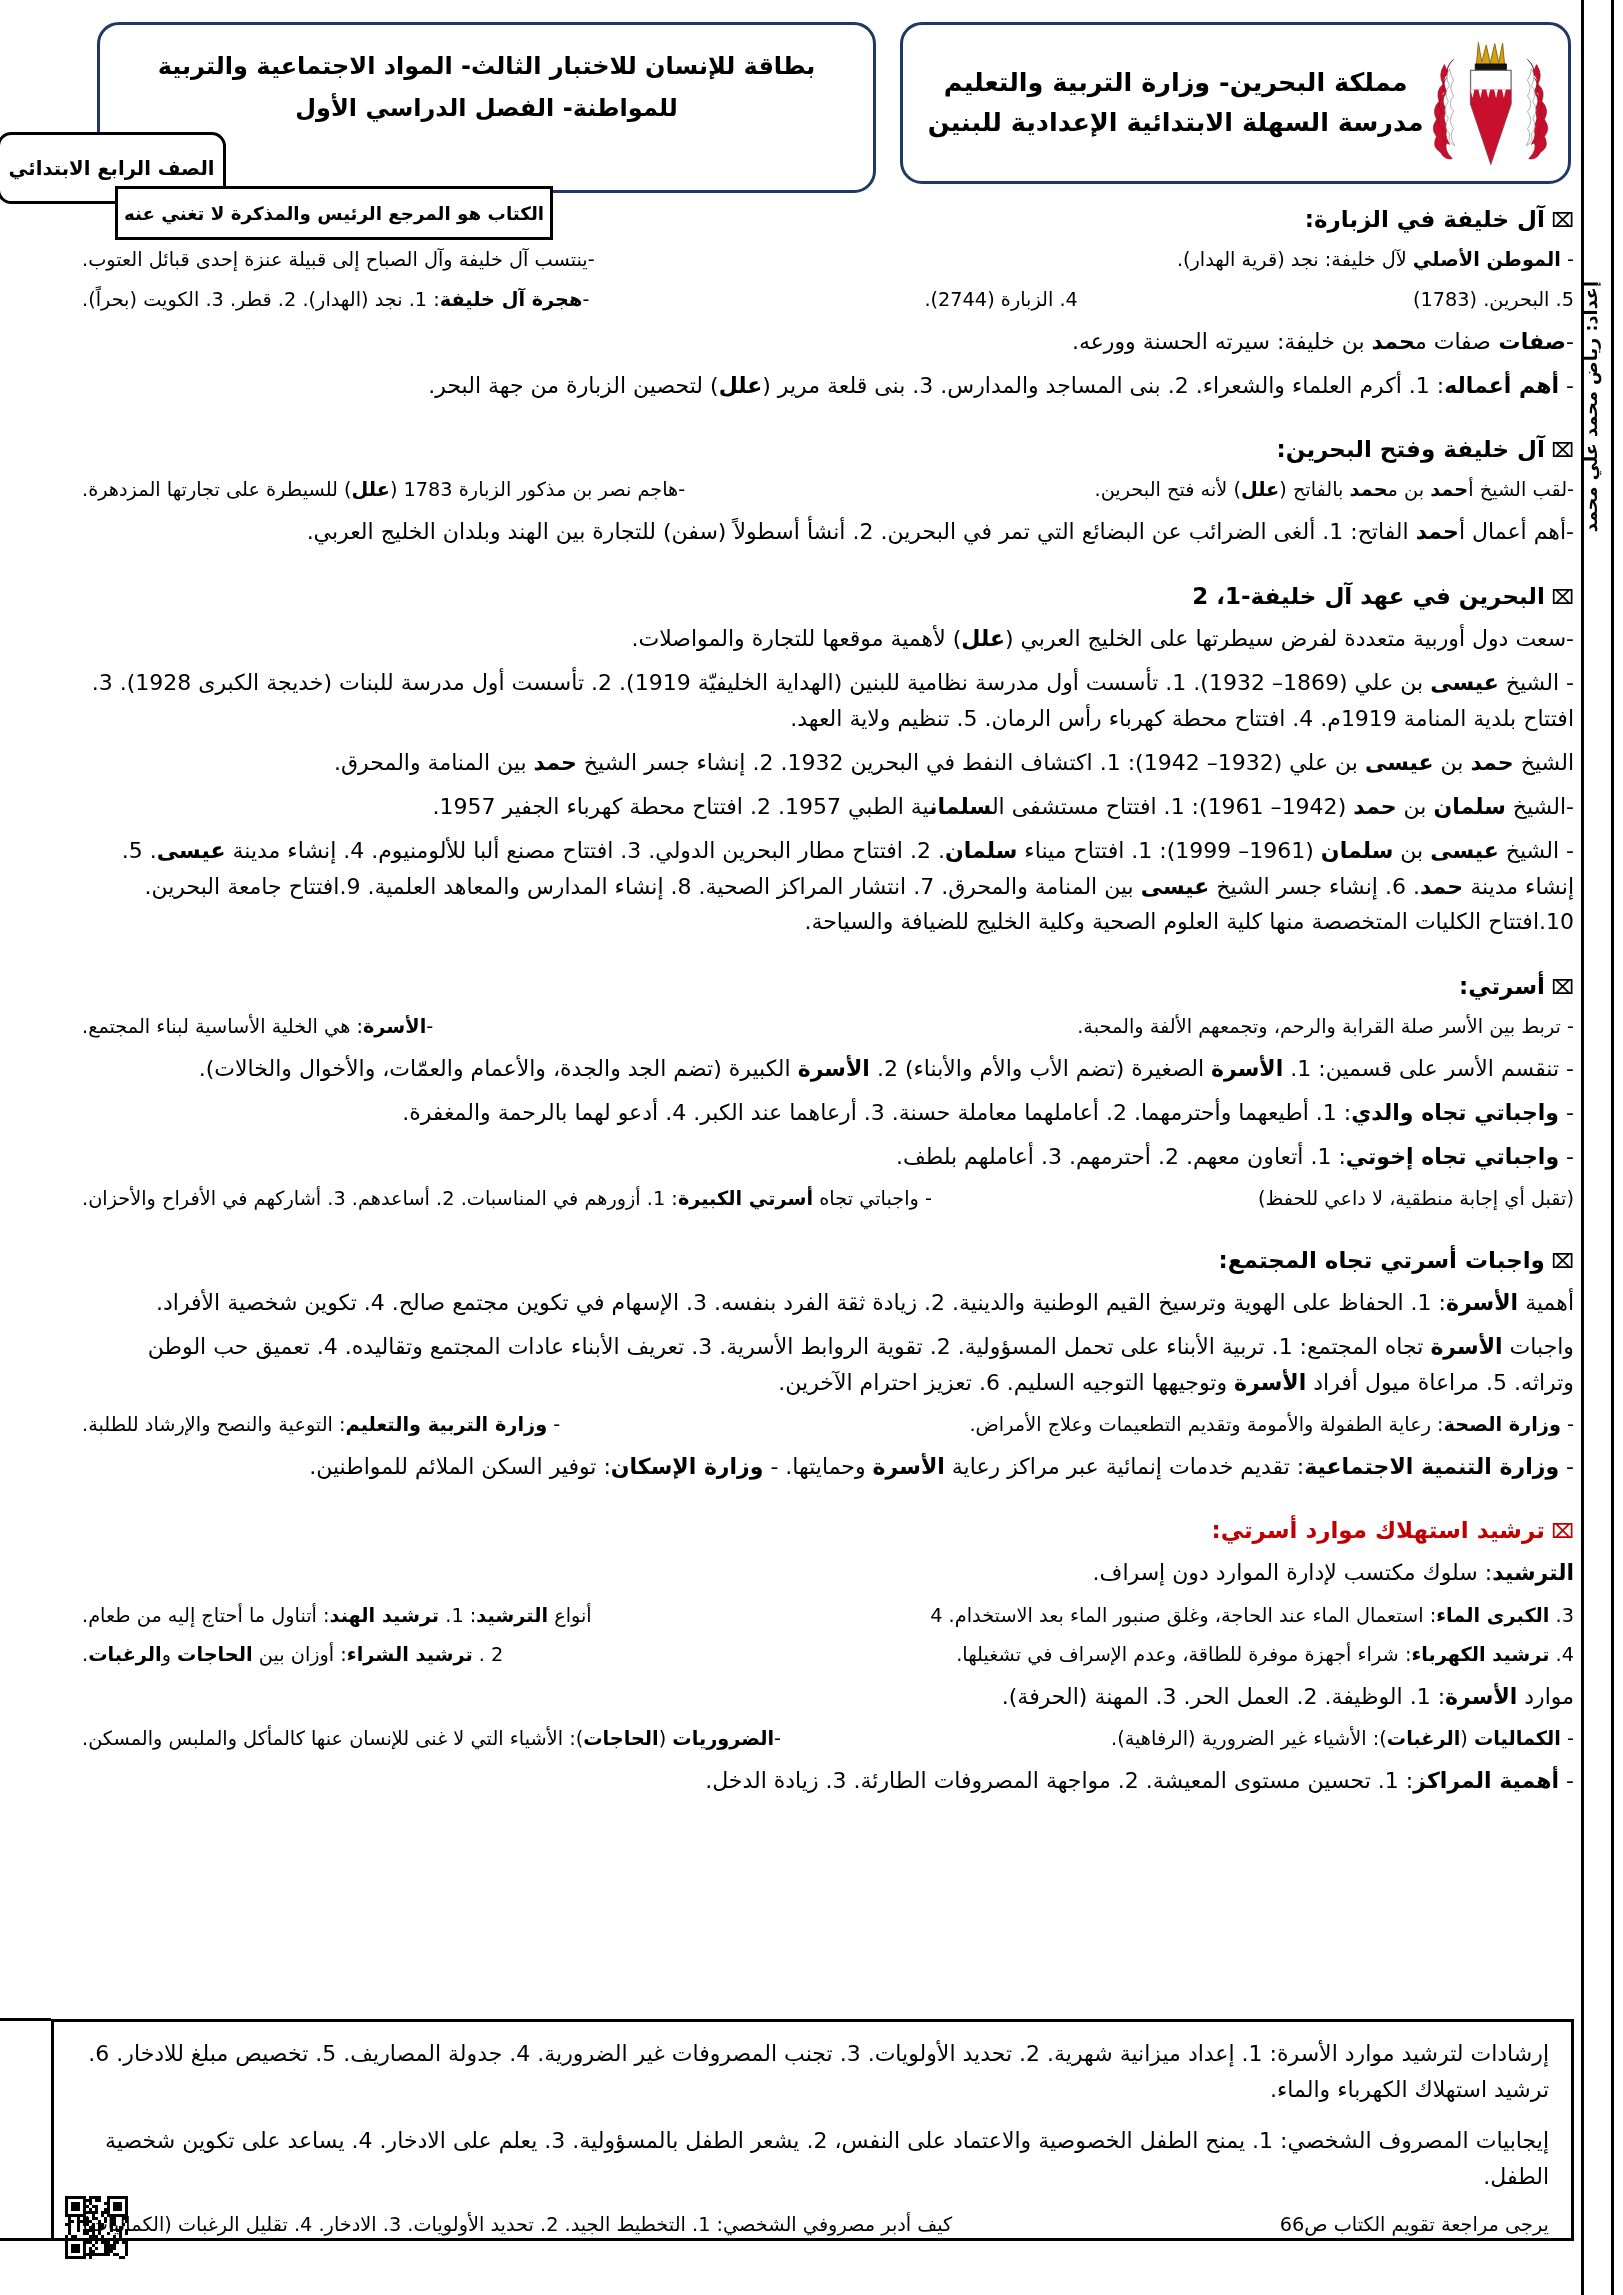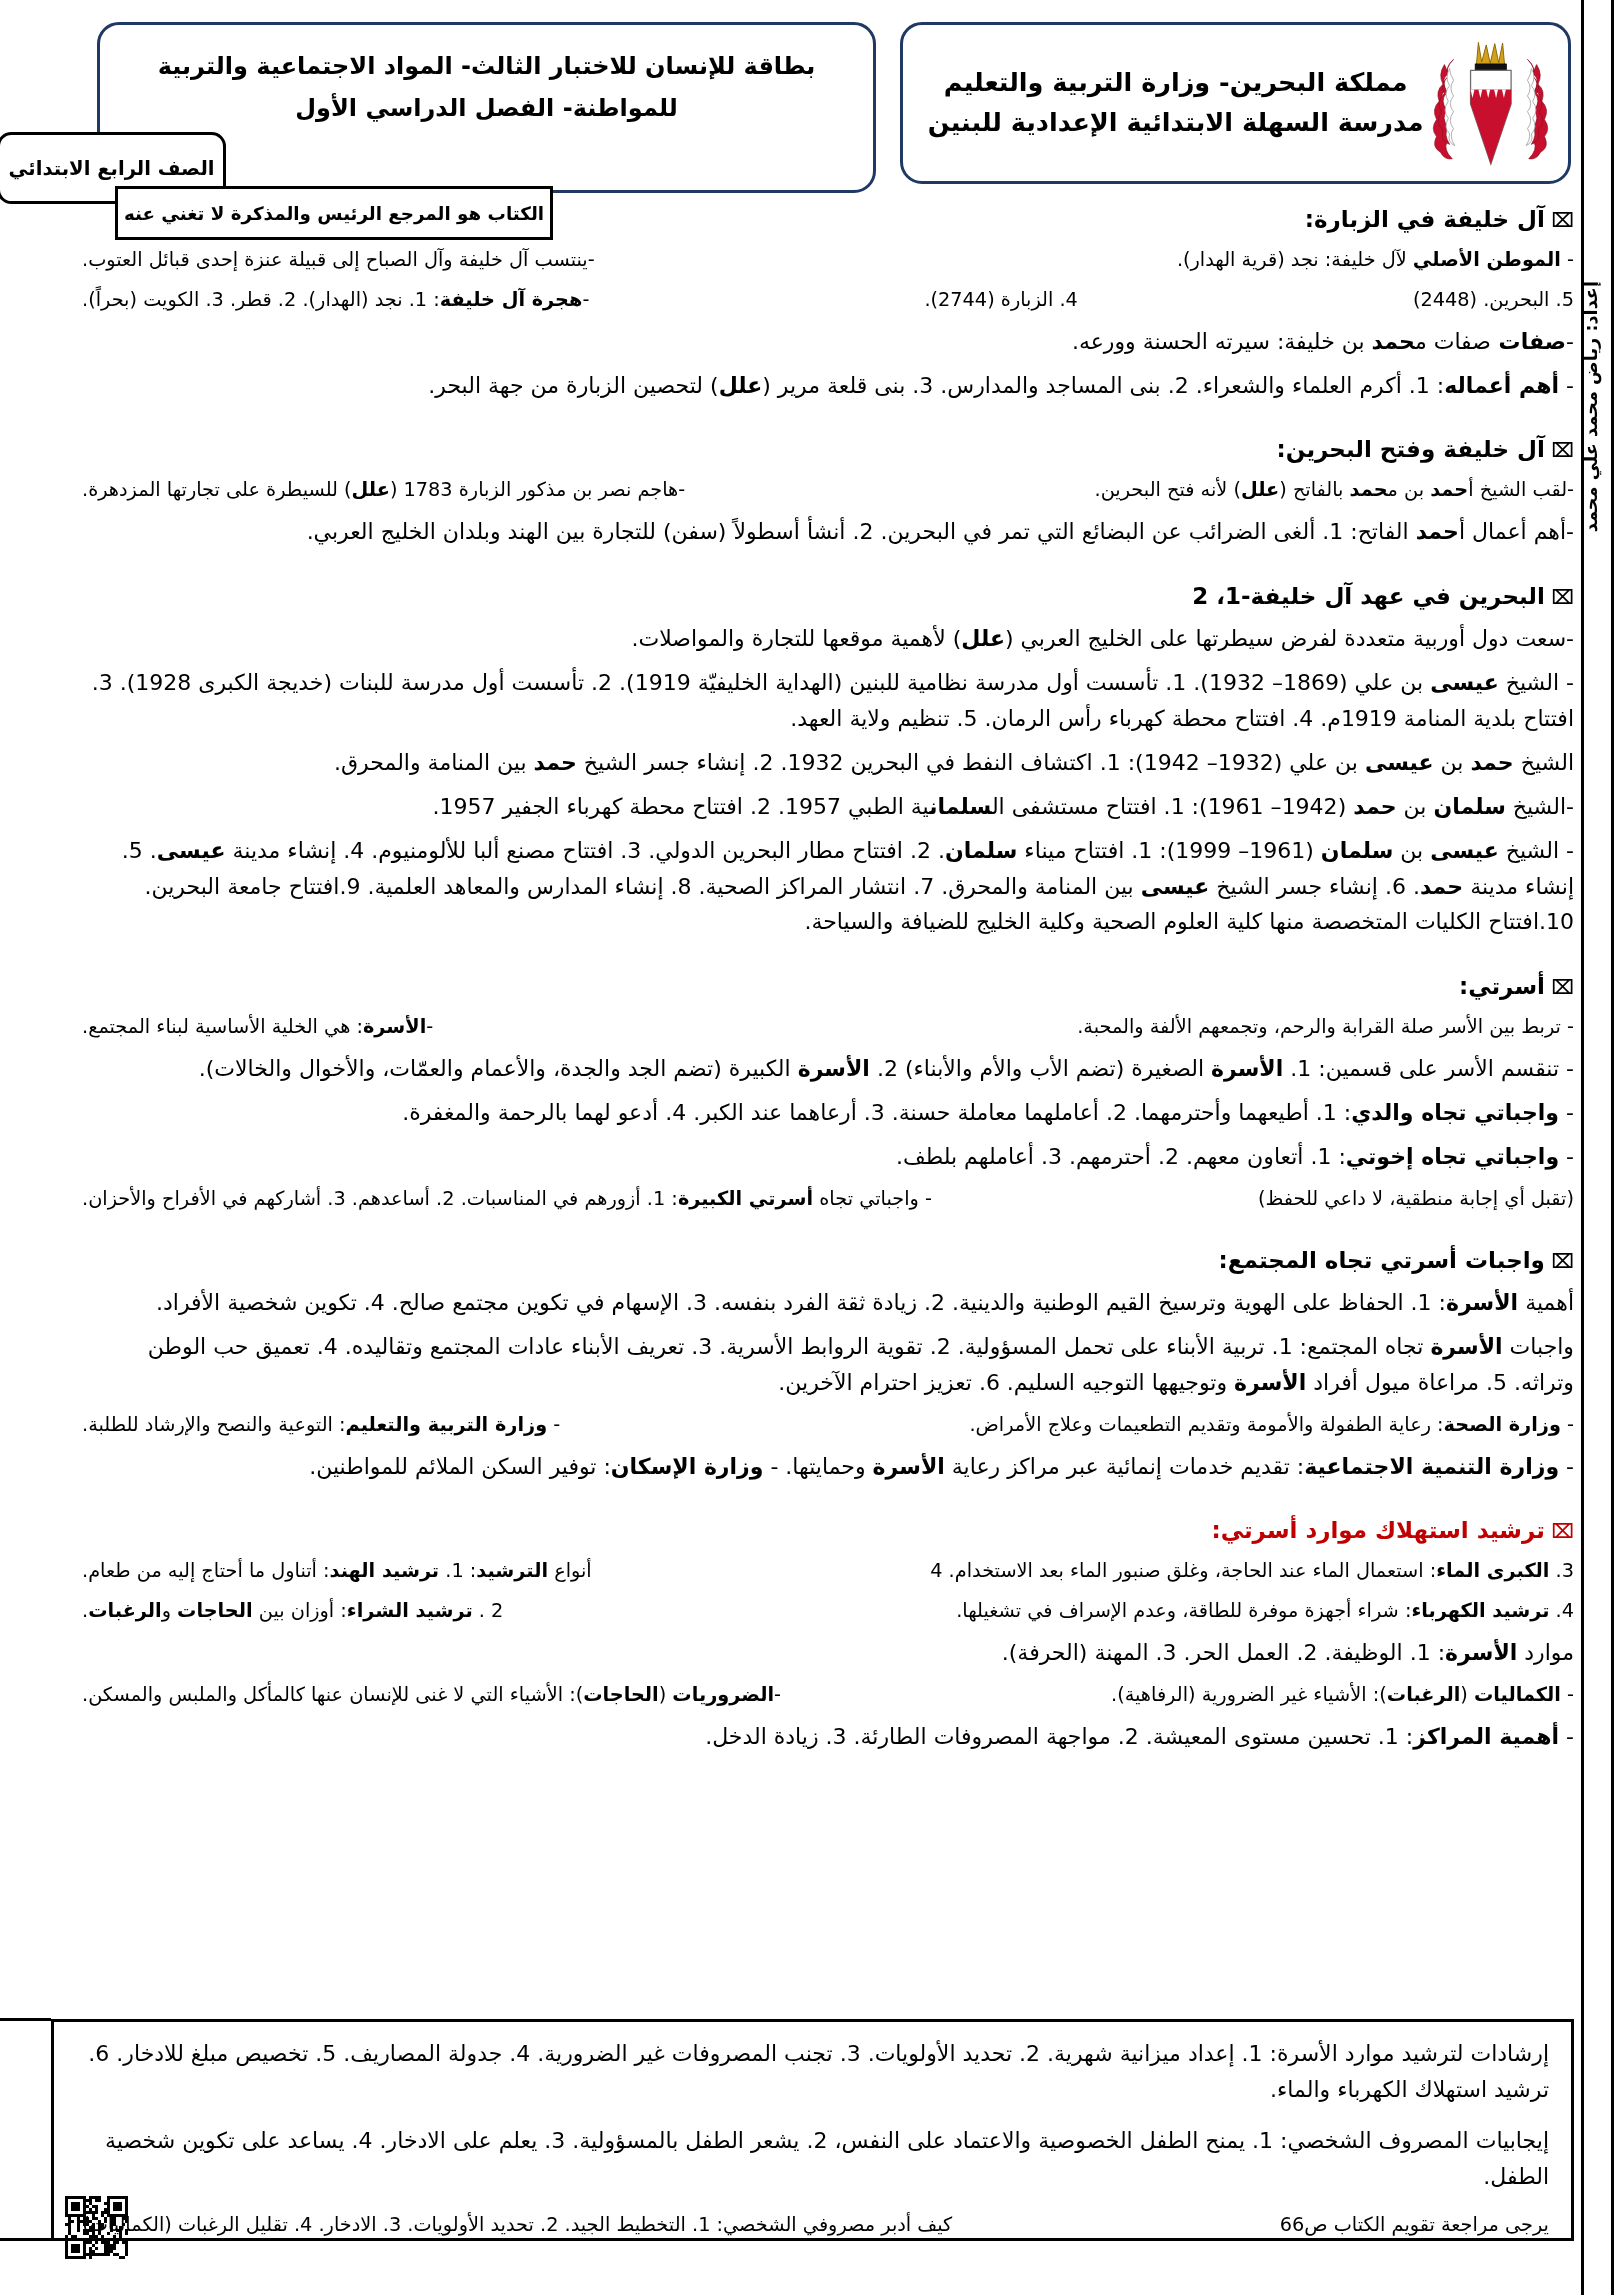--- a/index.html
+++ b/index.html
@@ -287,21 +287,21 @@
     <div class="note-box">الكتاب هو المرجع الرئيس والمذكرة لا تغني عنه</div>
   </div>
 
   <div class="content" id="content-root">
       <div class="sec-head"><span class="mark">⌧</span><span>آل خليفة في الزبارة:</span></div>
       <div class="row">
         <div>- <span class="b">الموطن الأصلي</span> لآل خليفة: نجد (قرية الهدار).</div>
         <div>-ينتسب آل خليفة وآل الصباح إلى قبيلة عنزة إحدى قبائل العتوب.</div>
       </div>
       <div class="row">
-        <div>5. البحرين. (2448)</div>
+        <div>5. البحرين. (1783)</div>
         <div>4. الزبارة (2744).</div>
         <div>-<span class="b">هجرة آل خليفة</span>: 1. نجد (الهدار).     2. قطر.     3. الكويت (بحراً).</div>
       </div>
       <div class="para right">-<span class="b">صفات </span>صفات م<span class="b">حمد</span> بن خليفة: سيرته الحسنة وورعه.</div>
       <div class="para right">- <span class="b">أهم أعماله</span>: 1. أكرم العلماء والشعراء. 2. بنى المساجد والمدارس. 3. بنى قلعة مرير (<span class="b">علل</span>) لتحصين الزبارة من جهة البحر.</div>
       <div class="spacer-md"></div>
       <div class="sec-head"><span class="mark">⌧</span><span>آل خليفة وفتح البحرين:</span></div>
       <div class="row">
         <div>-لقب الشيخ أ<span class="b">حمد</span> بن م<span class="b">حمد</span> بالفاتح (<span class="b">علل</span>) لأنه فتح البحرين.</div>
         <div>-هاجم نصر بن مذكور الزبارة 1783 (<span class="b">علل</span>) للسيطرة على تجارتها المزدهرة.</div>
@@ -331,20 +331,21 @@
       <div class="sec-head"><span class="mark">⌧</span><span>واجبات أسرتي تجاه المجتمع:</span></div>
       <div class="para right">أهمية <span class="b">الأسرة</span>: 1. الحفاظ على الهوية وترسيخ القيم الوطنية والدينية. 2. زيادة ثقة الفرد بنفسه. 3. الإسهام في تكوين مجتمع صالح. 4. تكوين شخصية الأفراد.</div>
       <div class="para right">واجبات <span class="b">الأسرة</span> تجاه المجتمع: 1. تربية الأبناء على تحمل المسؤولية. 2. تقوية الروابط الأسرية. 3. تعريف الأبناء عادات المجتمع وتقاليده. 4. تعميق حب الوطن وتراثه. 5. مراعاة ميول أفراد <span class="b">الأسرة</span> وتوجيهها التوجيه السليم. 6. تعزيز احترام الآخرين.</div>
       <div class="row">
         <div>- <span class="b">وزارة الصحة</span>: رعاية الطفولة والأمومة وتقديم التطعيمات وعلاج الأمراض.</div>
         <div>- <span class="b">وزارة التربية والتعليم</span>: التوعية والنصح والإرشاد للطلبة.</div>
       </div>
       <div class="para right">- <span class="b">وزارة التنمية الاجتماعية</span>: تقديم خدمات إنمائية عبر مراكز رعاية <span class="b">الأسرة</span> وحمايتها. - <span class="b">وزارة الإسكان</span>: توفير السكن الملائم للمواطنين.</div>
       <div class="spacer-md"></div>
       <div class="sec-head red"><span class="mark">⌧</span><span>ترشيد استهلاك موارد أسرتي:</span></div>
+      <div class="para right"><span class="b">الترشيد</span>: سلوك مكتسب لإدارة الموارد دون إسراف.</div>
       <div class="row">
         <div>3. <span class="b">الكبرى الماء</span>: استعمال الماء عند الحاجة، وغلق صنبور الماء بعد الاستخدام. 4</div>
         <div>أنواع <span class="b">الترشيد</span>: 1. <span class="b">ترشيد الهند</span>: أتناول ما أحتاج إليه من طعام.</div>
       </div>
       <div class="row">
         <div>4. <span class="b">ترشيد الكهرباء</span>: شراء أجهزة موفرة للطاقة، وعدم الإسراف في تشغيلها.</div>
         <div>2 . <span class="b">ترشيد الشراء</span>: أوزان بين <span class="b">الحاجات</span> و<span class="b">الرغبات</span>.</div>
       </div>
       <div class="para right">موارد <span class="b">الأسرة</span>: 1. الوظيفة. 2. العمل الحر. 3. المهنة (الحرفة).</div>
       <div class="row">

